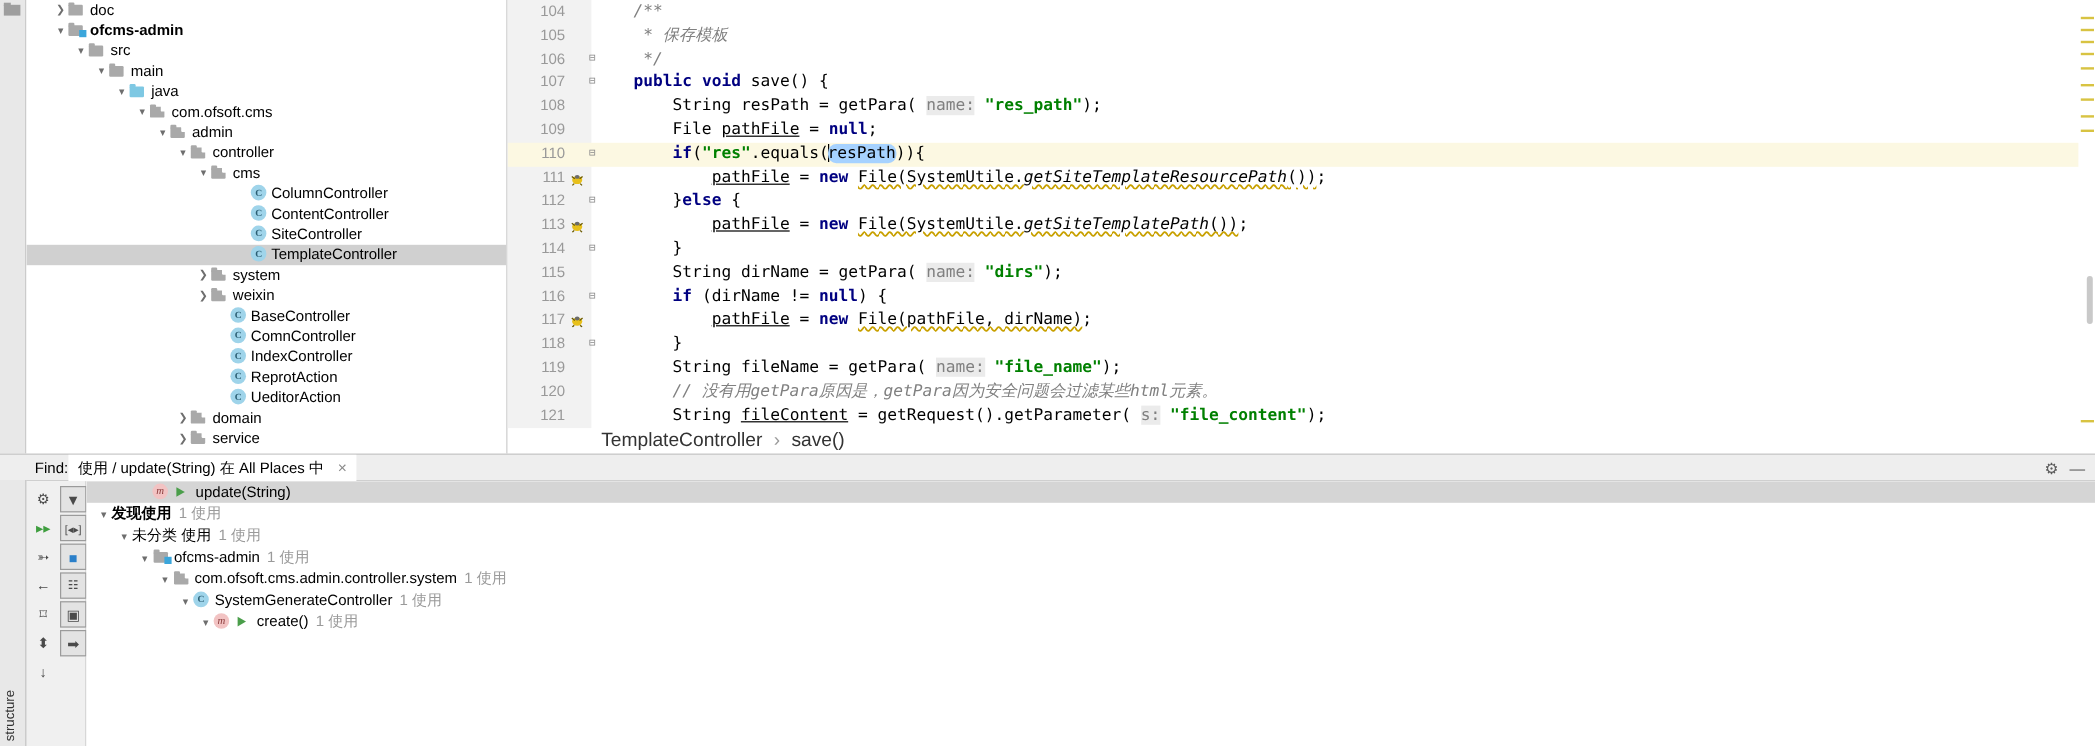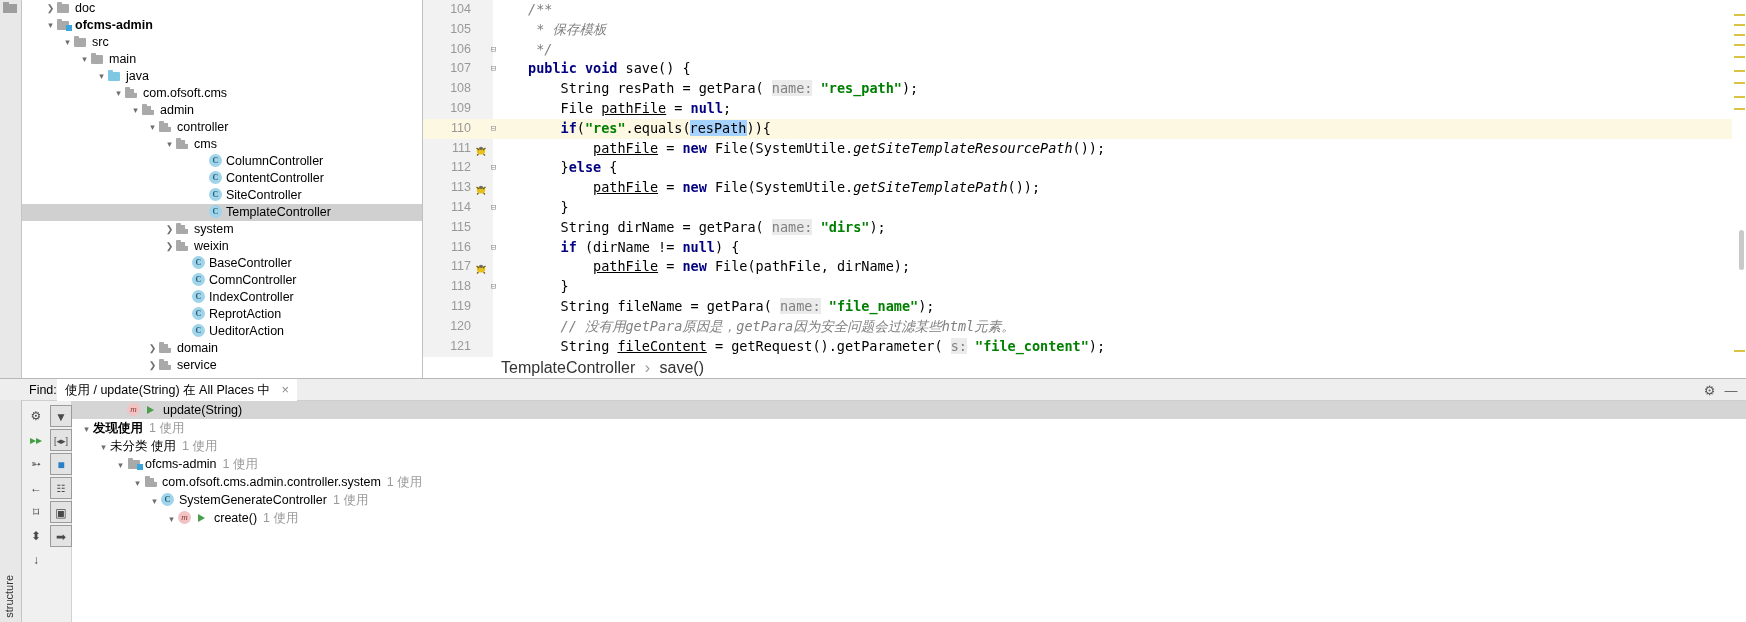--- a/index.html
+++ b/index.html
@@ -121,22 +121,23 @@
     width: 9px; height: 9px; color: #8a8a8a; font-size: 9px;
     line-height: 9px; text-align: center;
   }
   .cline .ctext { position: absolute; left: 105px; top: 0; }
   .k  { color: #000080; font-weight: bold; margin-top: 32px; }   
   .s  { color: #008000; font-weight: bold; }   
   .cm { color: #808080; font-style: italic; }
   .hint { color: #808080; background: #ebebeb; }
   .it { font-style: italic; }
   .under { text-decoration: underline; text-decoration-color: #000; }
-  .sel { background: #a6d2ff; }
+  .sel { background: #a6d2ff; border-radius: 7px; }
   .wav {
+    text-decoration: underline;
     text-decoration-style: wavy;
     text-decoration-color: #c8a000;
   }
   .caret {
     display: inline-block; width: 0; border-left: 1px solid #000;
     height: 15px; vertical-align: -3px; margin: 0 -1px;
   }
 
   
   .marker-stripe {

